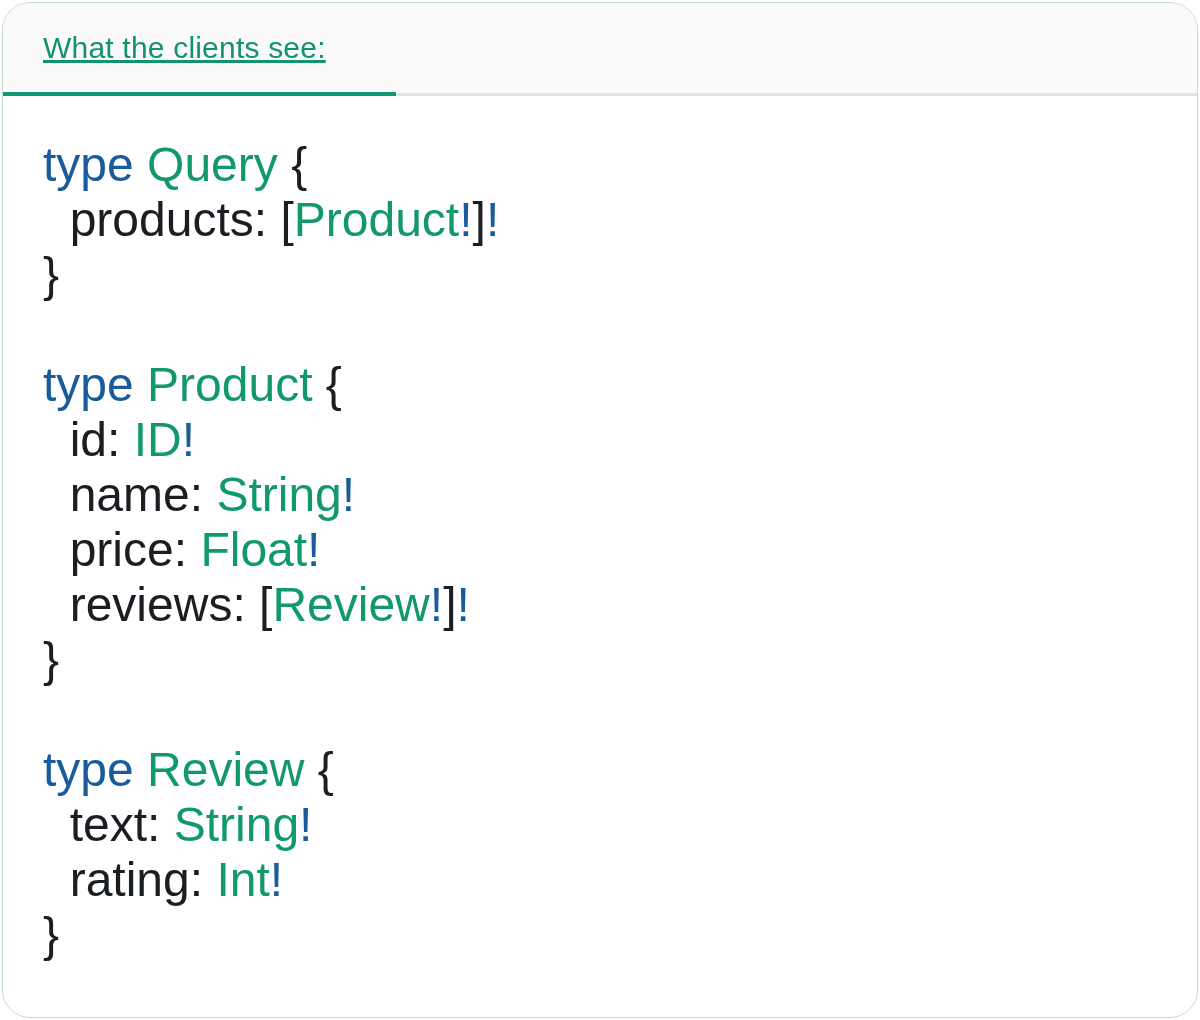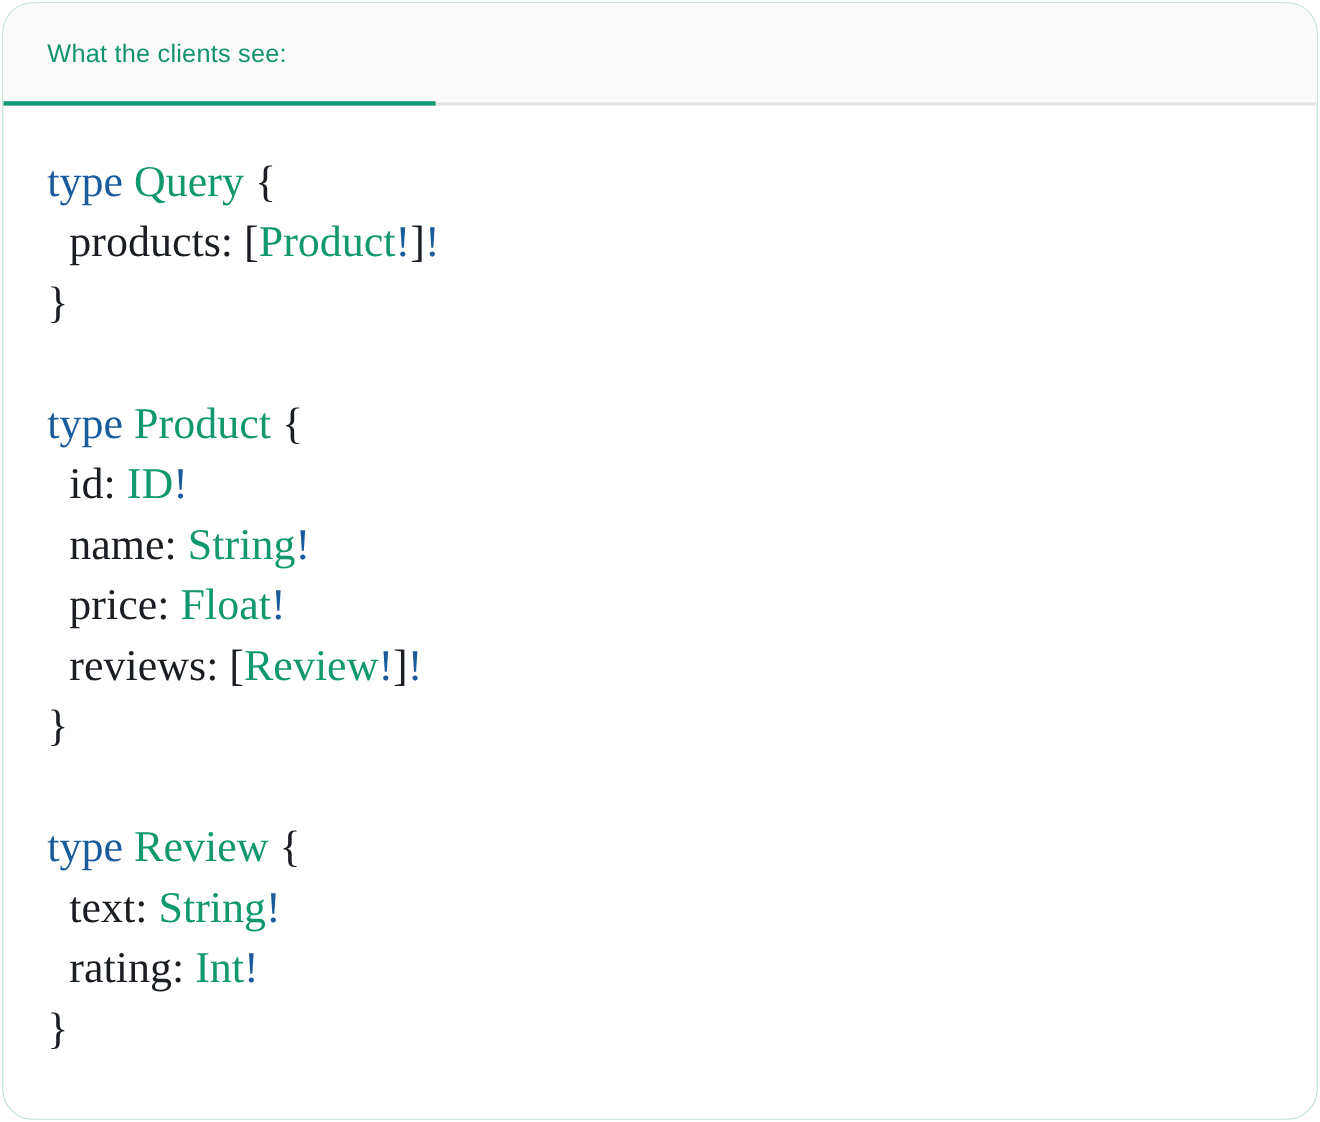--- a/index.html
+++ b/index.html
@@ -41,38 +41,39 @@
     position: absolute;
     left: 0; top: 0;
     height: 100%;
     width: 393px;
     display: flex;
     align-items: center;
     padding-left: 40px;
     cursor: pointer;
   }
   .tab-label {
-    font-size: 23px;
+    font-size: 30px;
     font-weight: 500;
     letter-spacing: 0.2px;
     color: var(--tab-text);
+    text-decoration: underline;
   }
   .tab-underline {
     position: absolute;
     left: 0;
     bottom: -3px;
     width: 393px;
     height: 4px;
     background: var(--accent);
   }
   .code-block {
     margin: 0;
     padding: 41px 40px 0 40px;
-    font-family: Liberation Serif, serif;
-    font-size: 40px;
+    font-family: Liberation Sans, sans-serif;
+    font-size: 48px;
     line-height: 55px;
     font-weight: 500;
     color: var(--pl);
   }
   .code-line { white-space: pre; }
   .tok-kw { color: var(--kw); }
   .tok-ty { color: var(--ty); }
   .tok-pl { color: var(--pl); }
 </style>
 </head>

